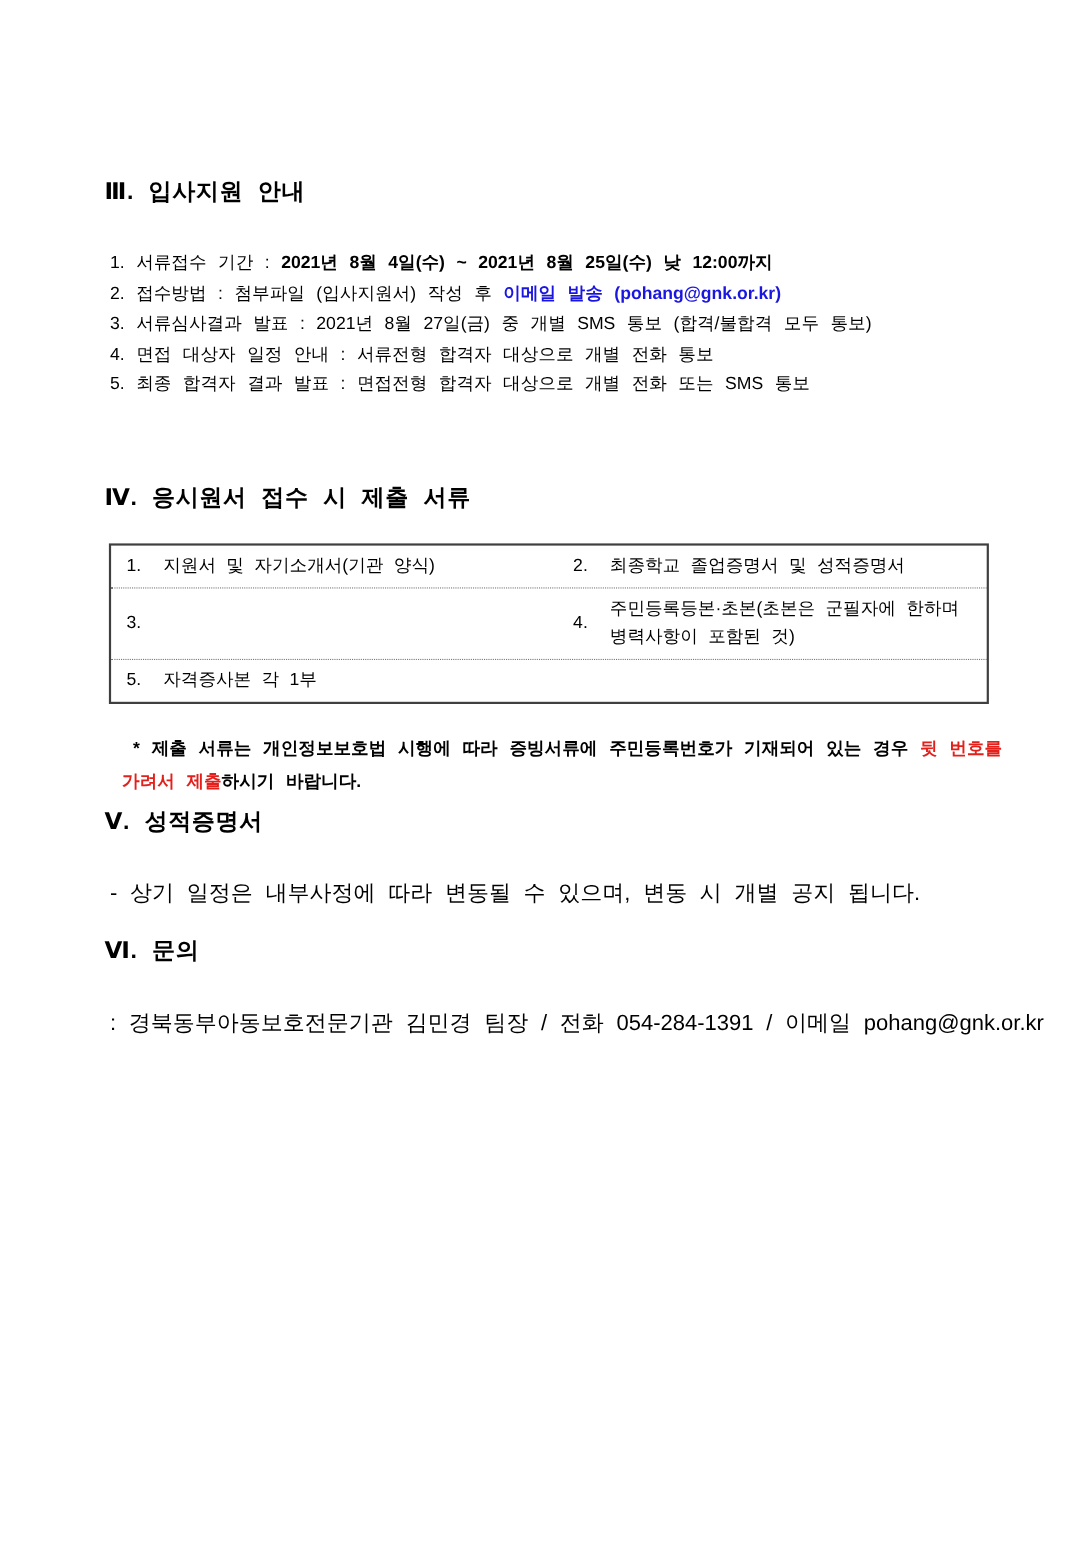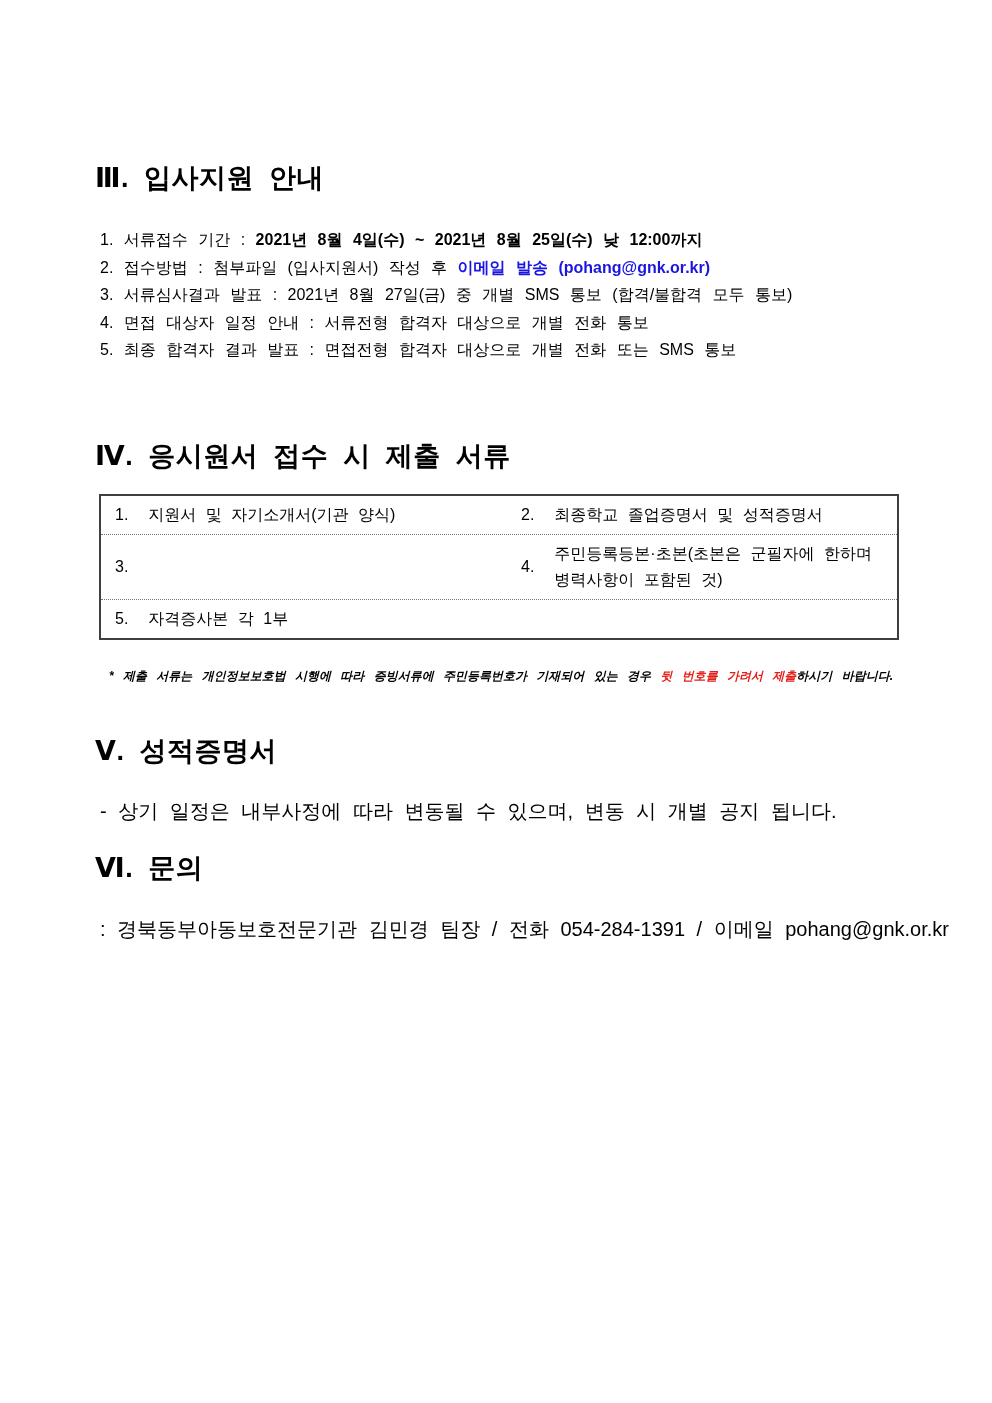--- a/index.html
+++ b/index.html
@@ -9,21 +9,21 @@
     height: 1403px;
     background: #ffffff;
     font-family: "Liberation Sans", "DejaVu Sans", sans-serif;
     color: #000000;
     overflow: hidden;
   }
   .sec-title {
     position: absolute;
     left: 95px;
     margin: 0;
-    font-size: 27px;
+    font-size: 21px;
     font-weight: 800;
     letter-spacing: 0.5px;
     word-spacing: 7px;
     color: #000;
     white-space: nowrap;
   }
   .list { position: absolute; left: 100px; font-size: 16px; }
   .line {
     height: 27.5px;
     line-height: 27.5px;
@@ -57,30 +57,29 @@
   .t-cell .num { flex: 0 0 auto; margin-right: 20px; }
   .t-cell .txt { flex: 1 1 auto; }
   .cell-left  { width: 406px; flex: 0 0 406px; }
   .cell-right { flex: 1 1 auto; }
   .row-1 .t-cell { min-height: 36px; }
   .row-2 .t-cell { min-height: 50px; }
   .row-3 .t-cell { min-height: 33px; }
 
   .note {
     position: absolute;
-    left: 99px;
+    left: 111px;
     top: 650px;
     width: 800px;
-    font-size: 12px;
+    font-size: 16px;
     font-weight: bold;
     line-height: 29.5px;
     text-align: justify;
     word-spacing: 6px;
     text-indent: 10px;
-    font-style: italic;
   }
   .simple-line {
     position: absolute;
     left: 100px;
     font-size: 20px;
     word-spacing: 6px;
     white-space: nowrap;
   }
 </style>
 </head>

